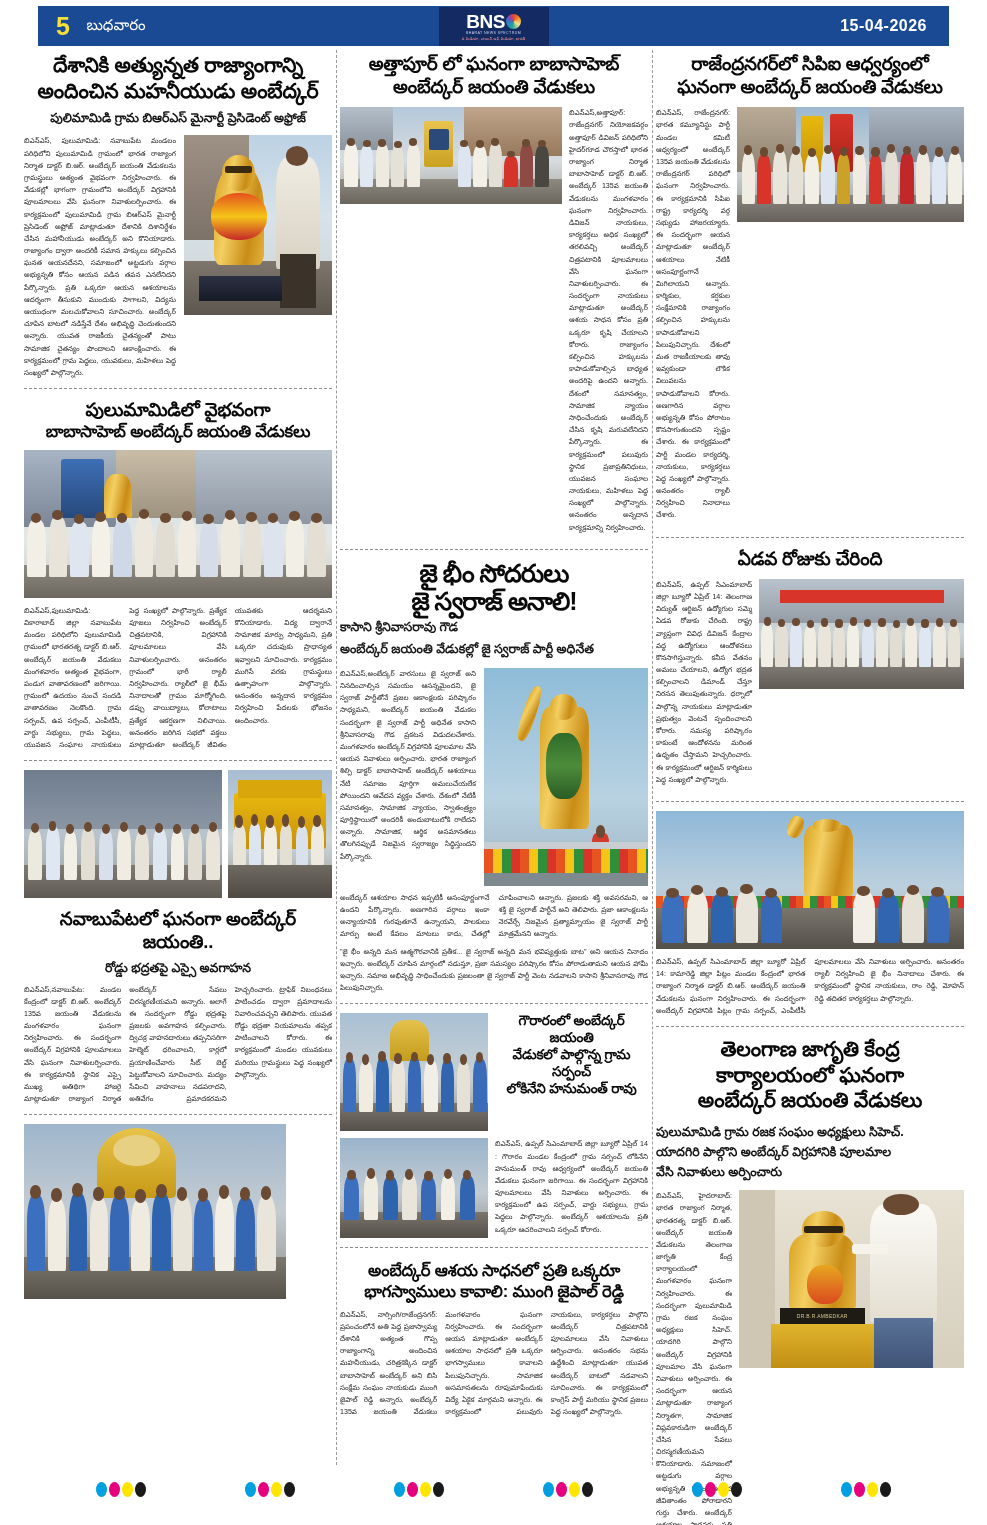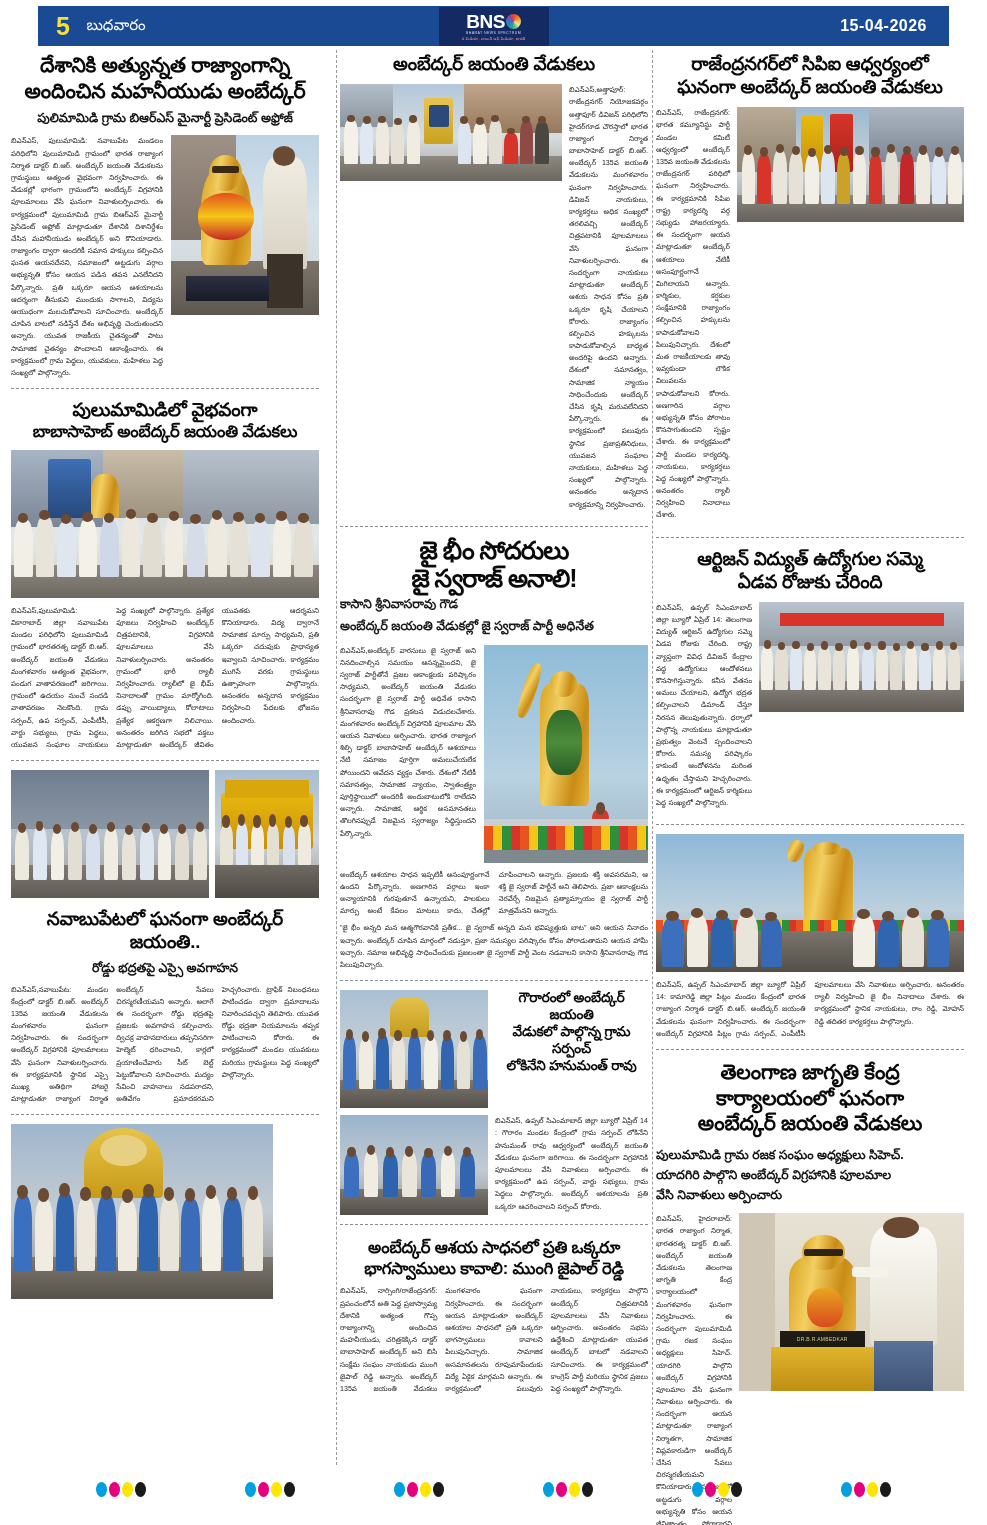--- a/index.html
+++ b/index.html
@@ -52,21 +52,21 @@
   .logo-sub1 { color:#c9d4ea; font-size:3.6px; letter-spacing:.4px; margin-top:1px; }
   .logo-sub2 { color:#ff9a9a; font-size:3.6px; letter-spacing:.2px; margin-top:2px; }
   .issue-date {
     position: absolute; right: 22px;
     color: #ffffff; font-size: 16px; font-weight: bold;
     letter-spacing: .5px;
   }
 
   
   .col { position: absolute; top: 52px; }
-  .col-left  { left: 11px;  width: 308px; }
+  .col-left  { left: 24px;  width: 308px; }
   .col-mid   { left: 340px; width: 308px; }
   .col-right { left: 656px; width: 308px; }
 
   .vrule {
     position: absolute; top: 50px; width: 0;
     border-left: 1px dashed #9a9a9a; height: 1415px;
   }
   .vrule-1 { left: 336px; }
   .vrule-2 { left: 652px; }
 
@@ -332,20 +332,21 @@
         <div class="p-person" style="left:81%; width:7%; height:75%; background:#3566b2;"></div>
         <div class="p-head" style="left:82.4%; top:14%; width:4%; height:14%;"></div>
         <div class="p-person" style="left:89%; width:7%; height:77%; background:#eae5db;"></div>
         <div class="p-head" style="left:90.4%; top:13%; width:4%; height:14%;"></div>
       </div>
     </div>
   </div>
 
   <div class="col col-mid">
 
+    <div class="hl hl-lg">అత్తాపూర్ లో ఘనంగా బాబాసాహెబ్</div>
     <div class="hl hl-lg">అంబేద్కర్ జయంతి వేడుకలు</div>
 
     <div style="display:flex; gap:7px; margin-top:9px;">
       <div class="photo" style="width:222px; height:97px;">
         <div style="position:absolute; inset:0; background:linear-gradient(#b4c8da,#d6dce0 55%,#a5a39a);"></div>
         <div class="bldg" style="left:56%; width:44%; height:50%; background:linear-gradient(#c0a68c,#97795c);"></div>
         <div class="bldg" style="left:0; width:24%; height:44%; background:linear-gradient(#b3bec9,#8c949d);"></div>
         <div style="position:absolute; left:38%; top:14%; width:13%; height:48%; background:linear-gradient(#e8c44f,#caa222); border-radius:2px;"></div>
         <div style="position:absolute; left:40%; top:22%; width:9%; height:22%; background:#2b4a7a; border-radius:2px;"></div>
         <div style="position:absolute; left:0; right:0; bottom:0; height:26%; background:linear-gradient(#8e8a82,#6a665e);"></div>
@@ -516,21 +517,20 @@
           <div class="p-person" style="left:93%; width:6%; height:77%; background:#f2efe6;"></div>
           <div class="p-head" style="left:94.2%; top:13%; width:3.6%; height:14%;"></div>
         </div>
       </div>
     </div>
 
     <div class="body-txt three-col" style="margin-top:6px;"></div>
 
     <hr class="hr-dot">
 
-    <div class="hl hl-lg" style="margin-top:4px;">ఆర్టిజన్ విద్యుత్ ఉద్యోగుల సమ్మె</div>
     <div class="hl hl-lg">ఏడవ రోజుకు చేరింది</div>
 
     <div style="display:flex; gap:7px; margin-top:9px;">
       <div class="body-txt" style="width:96px;">బిఎన్ఎస్, ఉప్పల్ సిఎంమాబాద్ జిల్లా బ్యూరో ఏప్రిల్ 14: తెలంగాణ విద్యుత్ ఆర్టిజన్ ఉద్యోగుల సమ్మె ఏడవ రోజుకు చేరింది. రాష్ట్ర వ్యాప్తంగా వివిధ డివిజన్ కేంద్రాల వద్ద ఉద్యోగులు ఆందోళనలు కొనసాగిస్తున్నారు. కనీస వేతనం అమలు చేయాలని, ఉద్యోగ భద్రత కల్పించాలని డిమాండ్ చేస్తూ నిరసన తెలుపుతున్నారు. ధర్నాలో పాల్గొన్న నాయకులు మాట్లాడుతూ ప్రభుత్వం వెంటనే స్పందించాలని కోరారు. సమస్య పరిష్కారం కాకుంటే ఆందోళనను మరింత ఉధృతం చేస్తామని హెచ్చరించారు. ఈ కార్యక్రమంలో ఆర్టిజన్ కార్మికులు పెద్ద సంఖ్యలో పాల్గొన్నారు.</div>
       <div class="photo" style="width:205px; height:110px;">
         <div style="position:absolute; inset:0; background:linear-gradient(#a2bace,#cfd6d8 50%,#8f928c);"></div>
         <div class="bldg" style="left:0; width:100%; height:40%; background:linear-gradient(#b9c3cd,#949da6);"></div>
         <div style="position:absolute; left:10%; top:10%; width:80%; height:12%; background:#d9342a;"></div>
         <div style="position:absolute; left:0; right:0; bottom:0; height:28%; background:linear-gradient(#8a867f,#605c55);"></div>
         <div class="crowd" style="bottom:20%; height:50%;">

